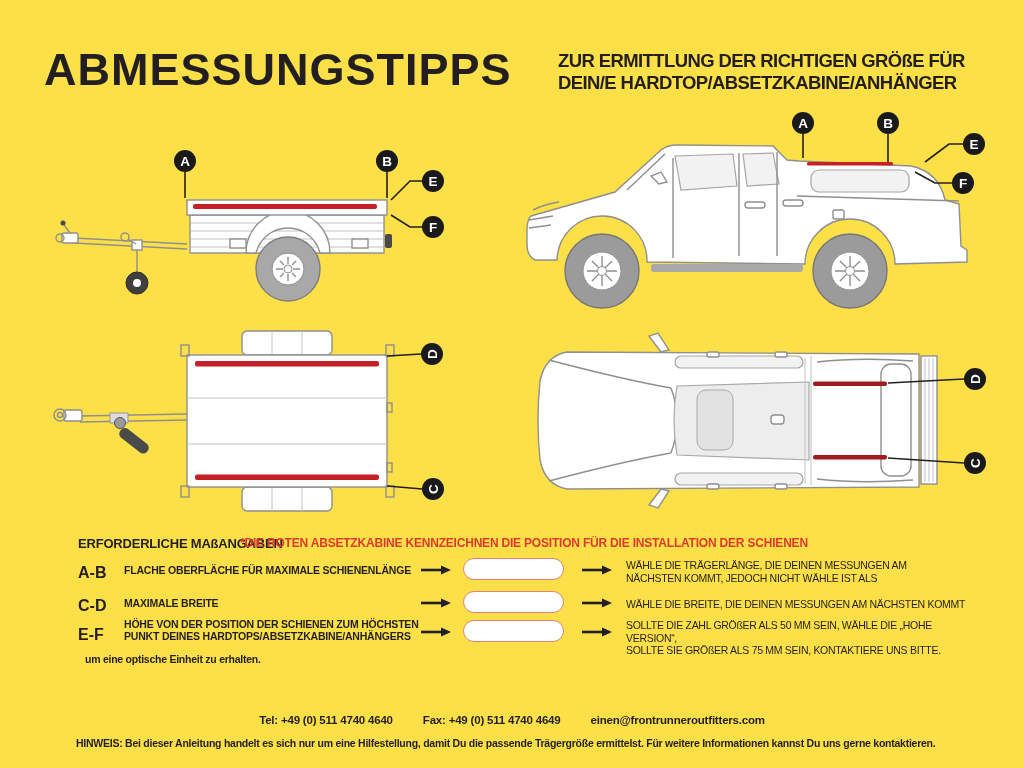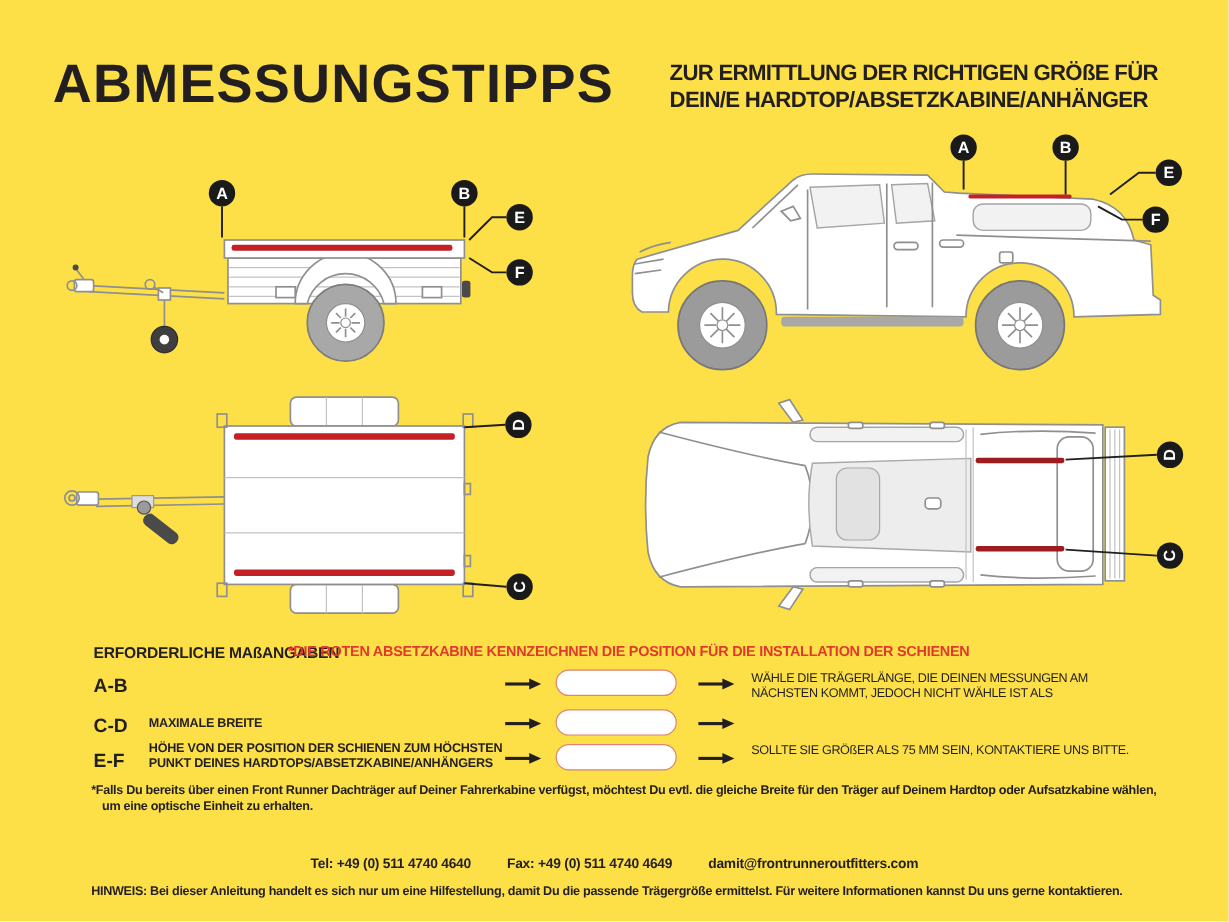--- a/index.html
+++ b/index.html
@@ -251,20 +251,23 @@
           <text x="450" y="135" transform="rotate(-90 450 135)">C</text>
         </g>
     </g>
   </svg>
 
   <div class="abs m-heading">ERFORDERLICHE MAßANGABEN</div>
   <div class="abs m-rednote">*DIE ROTEN ABSETZKABINE KENNZEICHNEN DIE POSITION FÜR DIE INSTALLATION DER SCHIENEN</div>
 
   <div class="abs m-row" style="top:558px">
     <div class="m-key" style="top:6px">A-B</div>
+    <div class="m-label" style="top:7px">
+      <span>FLACHE OBERFLÄCHE FÜR MAXIMALE SCHIENENLÄNGE</span>
+    </div>
     <div class="m-arrow1" style="top:7px">
       <svg class="arrow-svg" width="30" height="10" viewBox="0 0 30 10">
           <line x1="0" y1="5" x2="21" y2="5" stroke="#231f20" stroke-width="2.6"></line>
           <polygon points="20,0.5 30,5 20,9.5" fill="#231f20"></polygon>
         </svg>
     </div>
     <input class="m-pill" type="text" readonly="" value="" style="">
     <div class="m-arrow2" style="top:7px">
       <svg class="arrow-svg" width="30" height="10" viewBox="0 0 30 10">
           <line x1="0" y1="5" x2="21" y2="5" stroke="#231f20" stroke-width="2.6"></line>
@@ -287,20 +290,23 @@
           <line x1="0" y1="5" x2="21" y2="5" stroke="#231f20" stroke-width="2.6"></line>
           <polygon points="20,0.5 30,5 20,9.5" fill="#231f20"></polygon>
         </svg>
     </div>
     <input class="m-pill" type="text" readonly="" value="" style="">
     <div class="m-arrow2" style="top:7px">
       <svg class="arrow-svg" width="30" height="10" viewBox="0 0 30 10">
           <line x1="0" y1="5" x2="21" y2="5" stroke="#231f20" stroke-width="2.6"></line>
           <polygon points="20,0.5 30,5 20,9.5" fill="#231f20"></polygon>
         </svg>
+    </div>
+    <div class="m-note" style="top:7px">
+      <span>WÄHLE DIE BREITE, DIE DEINEN MESSUNGEN AM NÄCHSTEN KOMMT</span>
     </div>
   </div>
 
   <div class="abs m-row" style="top:617px">
     <div class="m-key" style="top:9px">E-F</div>
     <div class="m-label" style="top:2px">
       <span>HÖHE VON DER POSITION DER SCHIENEN ZUM HÖCHSTEN</span>
       <span>PUNKT DEINES HARDTOPS/ABSETZKABINE/ANHÄNGERS</span>
     </div>
     <div class="m-arrow1" style="top:10px">
@@ -310,29 +316,29 @@
         </svg>
     </div>
     <input class="m-pill" type="text" readonly="" style="top: 3px;" value="">
     <div class="m-arrow2" style="top:10px">
       <svg class="arrow-svg" width="30" height="10" viewBox="0 0 30 10">
           <line x1="0" y1="5" x2="21" y2="5" stroke="#231f20" stroke-width="2.6"></line>
           <polygon points="20,0.5 30,5 20,9.5" fill="#231f20"></polygon>
         </svg>
     </div>
     <div class="m-note" style="top:2px">
+      <span>SOLLTE DIE ZAHL GRÖßER ALS 50 MM SEIN, WÄHLE DIE „HOHE VERSION“,</span>
       <span>SOLLTE SIE GRÖßER ALS 75 MM SEIN, KONTAKTIERE UNS BITTE.</span>
     </div>
   </div>
 
   <div class="abs foot1">
-    <span style="display:block">*Falls Du bereits über einen Front Runner Dachträger auf Deiner Fahrerkabine verfügst, möchtest Du evtl. die gleiche Breite für den Träger auf Deinem Hardtop oder Aufsatzkabine wählen,</span>
     <span class="indent">um eine optische Einheit zu erhalten.</span>
   </div>
   <div class="abs hinweis">HINWEIS: Bei dieser Anleitung handelt es sich nur um eine Hilfestellung, damit Du die passende Trägergröße ermittelst. Für weitere Informationen kannst Du uns gerne kontaktieren.</div>
 
   <div class="abs contact">
     <span>Tel: +49 (0) 511 4740 4640</span>
     <span>Fax: +49 (0) 511 4740 4649</span>
-    <span>damit@frontrunneroutfitters.com</span>
+    <span>einen@frontrunneroutfitters.com</span>
   </div>
 
 </div>
 
 </body></html>

